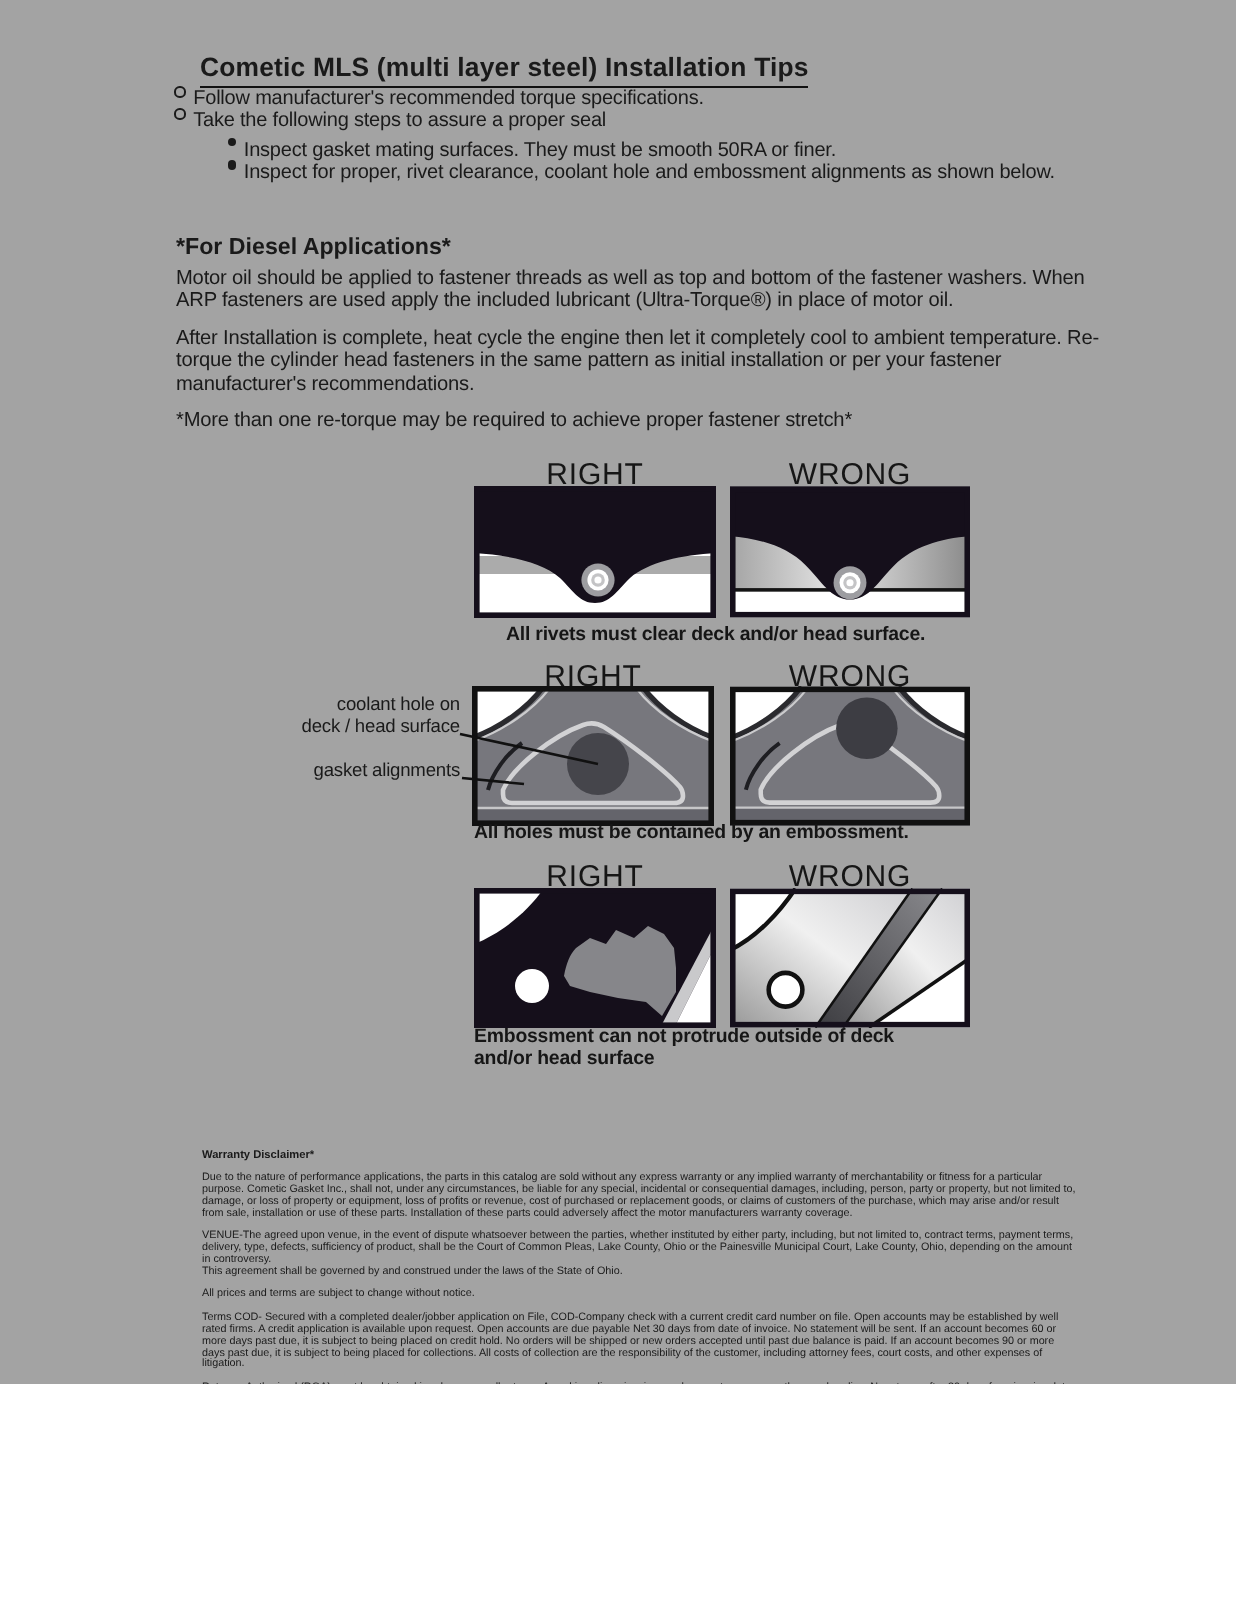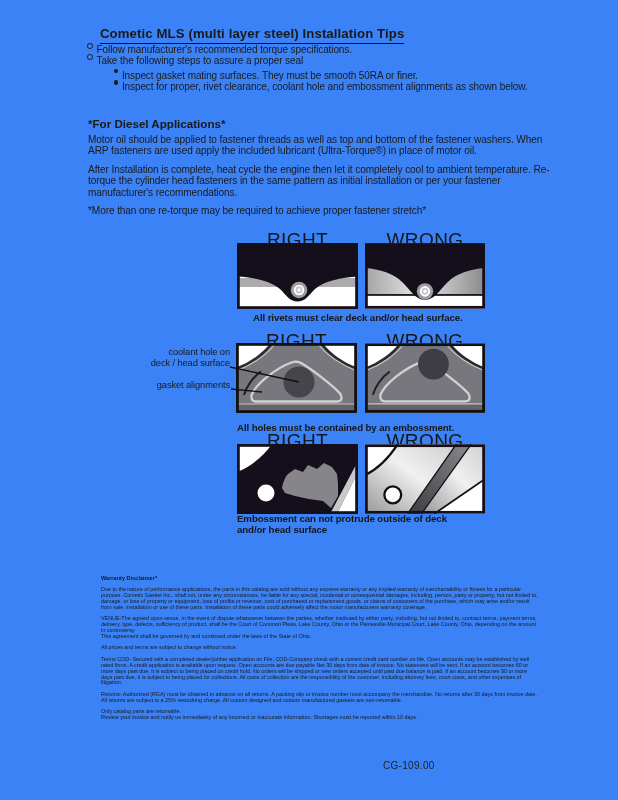--- a/index.html
+++ b/index.html
@@ -1,31 +1,31 @@
 <!DOCTYPE html>
 <html><head>
 <meta charset="utf-8">
 <style>
   html,body{margin:0;padding:0;background:#fff;}
-  .page{position:relative;width:618px;height:800px;background:#3b82f6;overflow:hidden;
+  .page{position:relative;width:618px;height:692px;background:#a3a3a3;overflow:hidden;
         font-family:"Liberation Sans",sans-serif;color:#1a1a1a;}
   .abs{position:absolute;}
   .title{left:100px;top:26px;font-size:13.2px;font-weight:bold;letter-spacing:0.1px;
          border-bottom:1.6px solid #111;padding-bottom:2px;}
   .bullets{left:87px;top:44px;font-size:10px;line-height:11.2px;letter-spacing:-0.1px;}
   .subbullets{left:114px;top:70px;font-size:10px;line-height:11.2px;letter-spacing:-0.1px;}
   .brow{display:flex;align-items:flex-start;}
   .b-circle{flex:0 0 auto;width:3.6px;height:3.6px;border:1.1px solid #1a1a1a;border-radius:50%;
             margin-right:4px;position:relative;top:-1px;}
   .b-dot{flex:0 0 auto;width:4.4px;height:4.4px;background:#1a1a1a;border-radius:50%;
          margin-right:3.5px;position:relative;top:-1px;}
   .diesel-h{left:88px;top:117px;font-size:11.6px;font-weight:bold;}
   .para{left:88px;width:466px;font-size:10.1px;line-height:11.4px;letter-spacing:-0.1px;white-space:pre-line;}
   .p1{top:134px;} .p2{top:164px;} .p3{top:205px;}
-  .dg-h{font-size:19px;letter-spacing:0.4px;text-align:center;color:#161616;}
+  .dg-h{font-size:15px;letter-spacing:0.4px;text-align:center;color:#161616;}
   .cap{font-size:9.7px;font-weight:bold;letter-spacing:-0.1px;color:#161616;white-space:pre-line;line-height:11px;}
   .lbl{font-size:9.3px;line-height:11px;text-align:right;white-space:pre-line;letter-spacing:-0.1px;}
   .panel{display:block;}
   .warranty{left:101px;top:576px;width:437px;font-size:5.4px;line-height:5.9px;letter-spacing:0;}
   .warranty h4{margin:0 0 5px 0;font-size:5.6px;font-weight:bold;}
   .warranty p{margin:0 0 5.6px 0;white-space:pre-line;}
   .code{left:383px;top:760px;font-size:10px;letter-spacing:0.3px;color:#222;}
   .overlay{left:0;top:0;pointer-events:none;}
 </style>
 </head>
@@ -129,21 +129,21 @@
     <path d="M38.5,1.5 C30.5,12 16,22 1,27.5" fill="none" stroke="#cbcbcd" stroke-width="1.1"></path>
     <path d="M121,0 L85,0 C93,11 107,21 121,26 Z" fill="#ffffff"></path>
     <path d="M85,0 C93,11 107,21 121,26" fill="none" stroke="#2a2a2e" stroke-width="2.6"></path>
     <path d="M82.5,1.5 C90.5,12 105,22 120,27.5" fill="none" stroke="#cbcbcd" stroke-width="1.1"></path>
     <path d="M20,58.5 Q15.5,58.5 15.5,54 L15.5,52 C20,41 40,25 55.5,19.5 Q61,17.5 66,20.5 C78,28 97,42.5 104,50.5 Q105.5,52.5 105.5,55 Q105.5,58.5 101,58.5 Z" fill="none" stroke="#d2d2d4" stroke-width="2.3"></path>
     <path d="M8,52 C10,44 17,34 25,28.5" fill="none" stroke="#1e1e22" stroke-width="2"></path>
     <circle cx="69" cy="21" r="15.5" fill="#3d3d43"></circle>
     <rect x="1.4" y="1.4" width="118.2" height="67.2" fill="none" stroke="#111111" stroke-width="2.8"></rect>
   </svg>
 
-  <div class="abs cap" style="left:237px;top:422px;text-align:center;">All holes must be contained by an embossment.</div>
+  <div class="abs cap" style="left:237px;top:411px;text-align:center;">All holes must be contained by an embossment.</div>
 
   <div class="abs dg-h" style="left:237px;top:430px;width:121px;">RIGHT</div>
   <div class="abs dg-h" style="left:365px;top:430px;width:120px;">WRONG</div>
 
   <svg class="abs panel" style="left:237px;top:444px;" width="121" height="70" viewBox="0 0 121 70">
     <rect width="121" height="70" fill="#ffffff"></rect>
     <rect x="1" y="1" width="119" height="68" fill="#150f1b"></rect>
     <path d="M45,44 C46,38 48,33 51,30 L58,25 L66,28 L71,21 L80,25 L87,19 L95,23 L100,30 L101,40 L101,52 L94,64 L86,57 L72,55 L58,52 L48,49 Z" fill="#86868a"></path>
     <polygon points="93,70 121,17 121,28 100,70" fill="#c9c9cb"></polygon>
     <polygon points="100,70 121,28 121,70" fill="#ffffff"></polygon>

